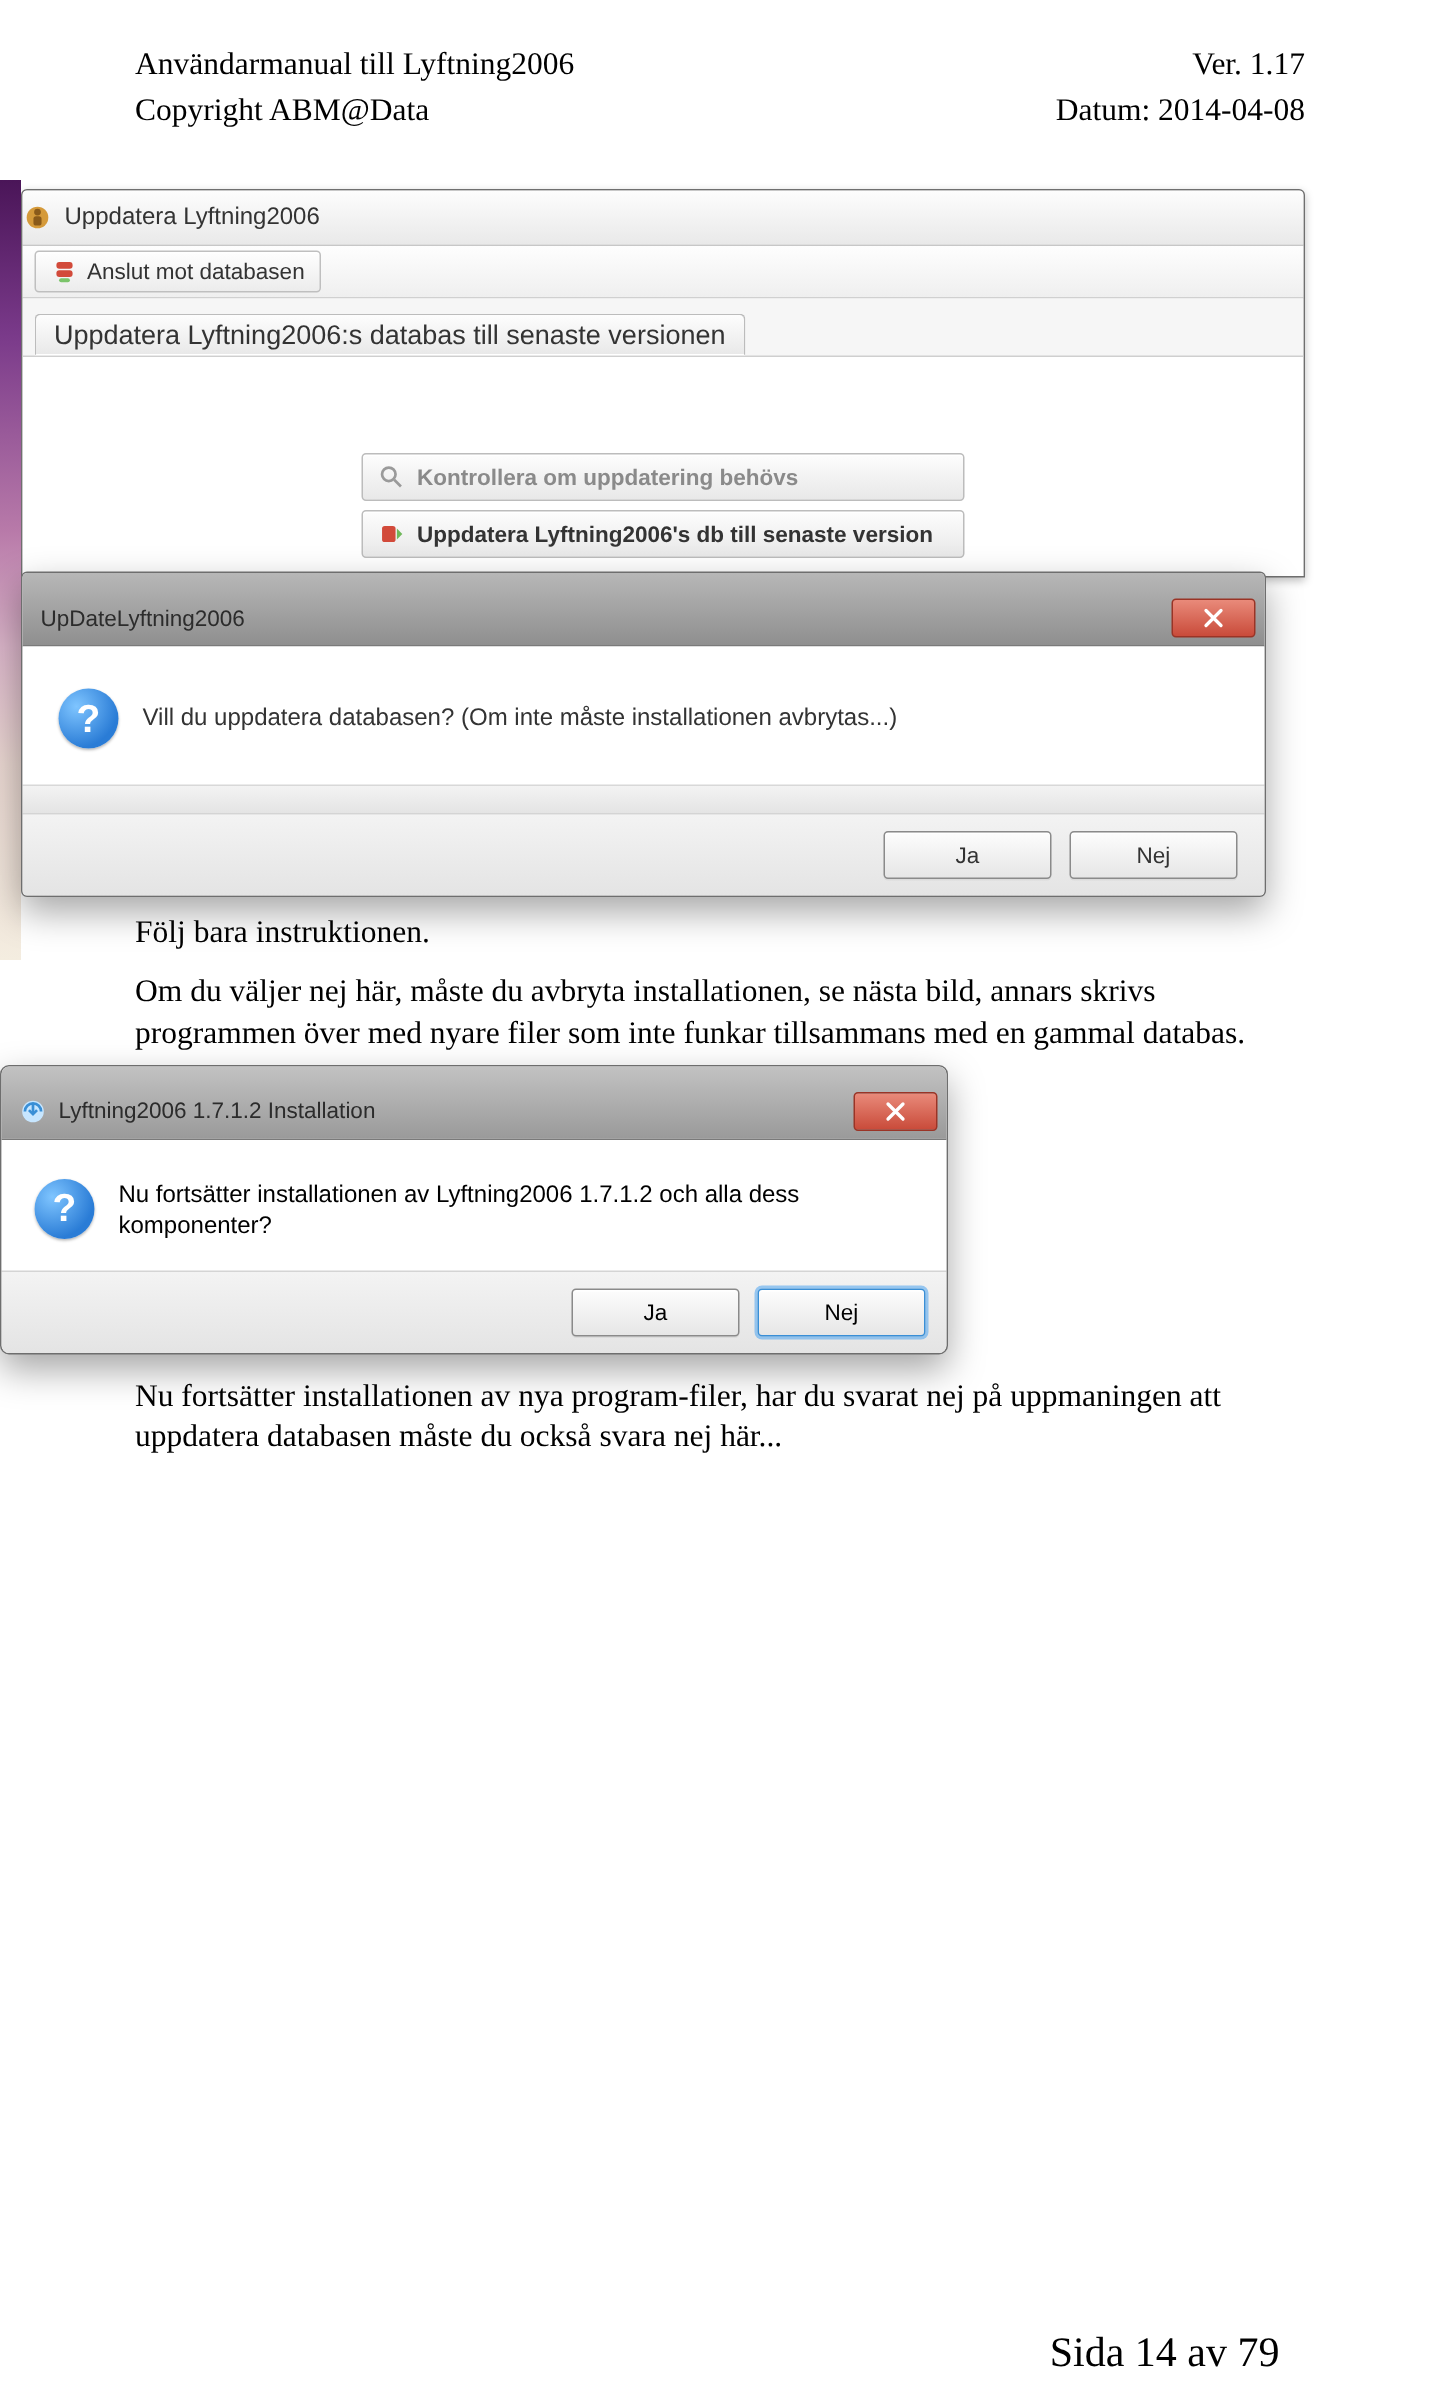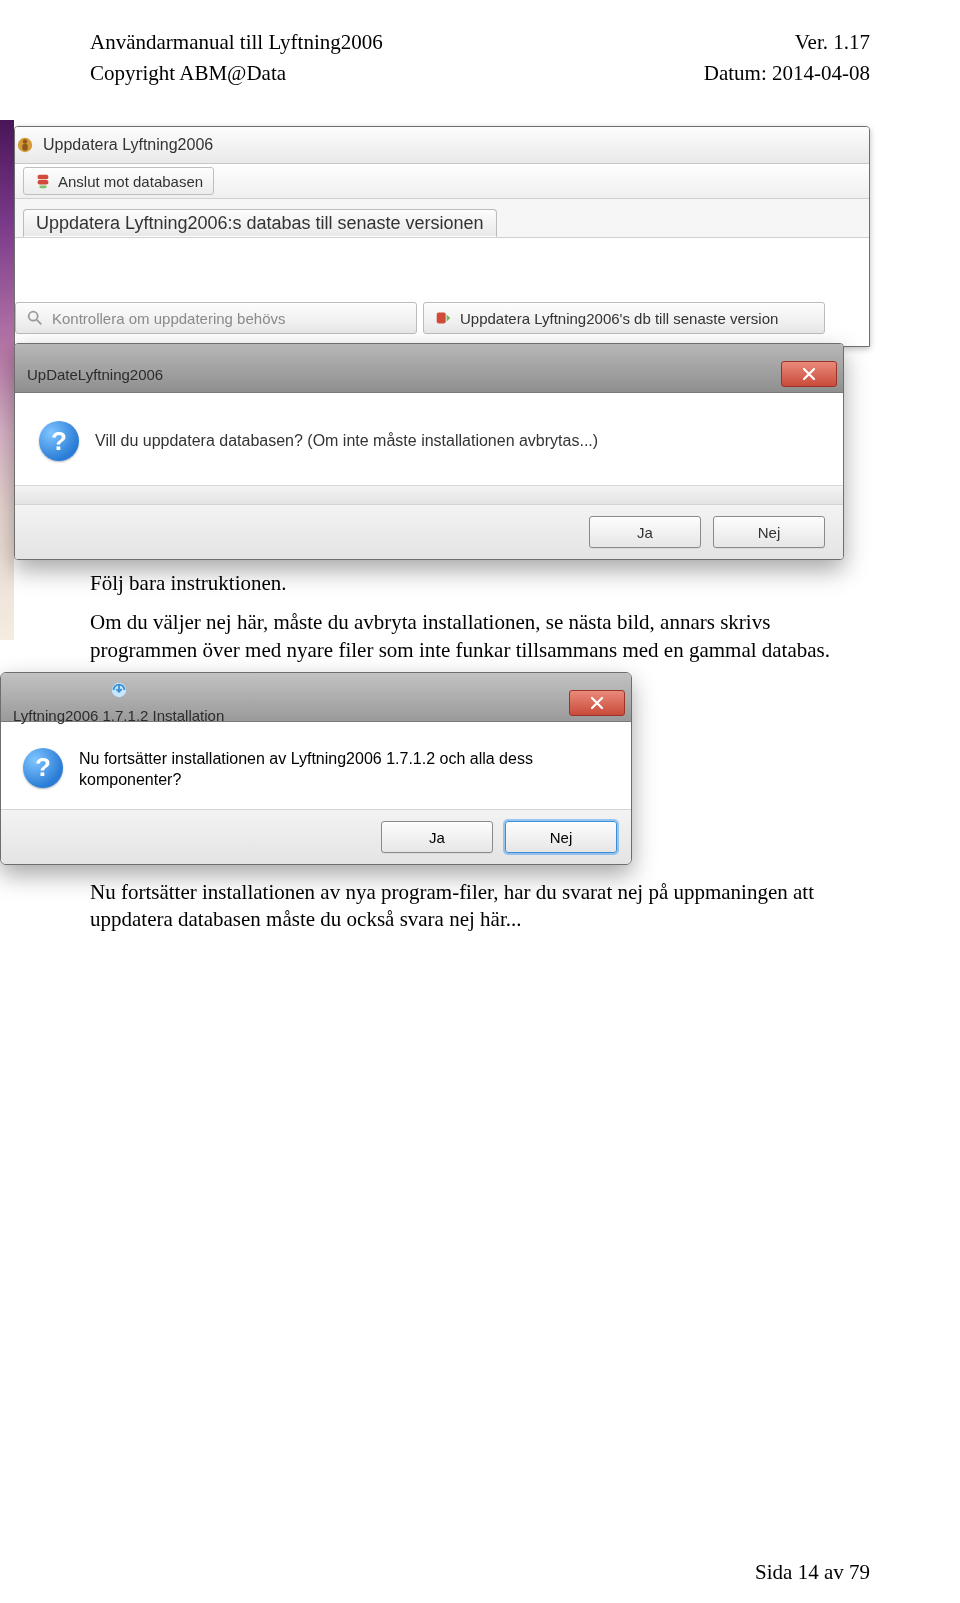--- a/index.html
+++ b/index.html
@@ -25,23 +25,23 @@
   }
   .header-row2 {
     display: flex;
     justify-content: space-between;
     font-family: "Times New Roman", serif;
     font-size: 21px;
   }
   .footer {
     position: absolute;
     bottom: 18px;
-    right: 90px;
-    font-family: "Times New Roman", serif;
-    font-size: 21px;
+    right: 107px;
+    font-family: "Times New Roman", serif;
+    font-size: 28px;
   }
   .body-text {
     font-family: "Times New Roman", serif;
     font-size: 21px;
     line-height: 1.3;
     margin: 10px 0 12px 0;
   }
   .body-text2 {
     font-family: "Times New Roman", serif;
     font-size: 21px;
@@ -129,25 +129,26 @@
     border-bottom: 1px solid #fff;
     border-radius: 4px 4px 0 0;
     margin-right: 4px;
   }
   .client-pad {
     height: 60px;
     background: #fff;
   }
   .btn-row {
     display: flex;
-    flex-direction: row;
+    flex-direction: column;
     align-items: center;
     gap: 6px;
     padding: 4px 0 12px 0;
     background: #fff;
+    font-weight: bold;
   }
   .winbtn {
     width: 380px;
     height: 30px;
     display: inline-flex;
     align-items: center;
     gap: 8px;
     padding: 0 10px;
     font-size: 15px;
     border: 1px solid #bcbcbc;
@@ -335,21 +336,21 @@
       </div>
     </div>
   </div>
 
   <p class="body-text">Följ bara instruktionen.</p>
   <p class="body-text" style="margin-top:0">Om du väljer nej här, måste du avbryta installationen, se nästa bild, annars skrivs programmen över med nyare filer som inte funkar tillsammans med en gammal databas.</p>
 
   <div class="shot2" style="margin-left:-90px;">
     <div class="dialog">
       <div class="dtitle">
-        <span style="display:inline-flex;align-items:center;gap:8px;flex-direction:column;">
+        <span style="display:inline-flex;align-items:center;gap:8px;">
           <svg class="smicon" viewBox="0 0 20 20">
               <circle cx="10" cy="10" r="8" fill="#c7e6ff"></circle>
               <path d="M4 10 A6 6 0 0 1 16 10" fill="none" stroke="#3a8fd6" stroke-width="2"></path>
               <path d="M10 4 L10 11" stroke="#3a8fd6" stroke-width="2"></path>
               <path d="M7 9 L10 12 L13 9" fill="none" stroke="#3a8fd6" stroke-width="2"></path>
             </svg>
           <span>Lyftning2006 1.7.1.2 Installation</span>
         </span>
         <span class="xbtn">
           <svg width="14" height="14" viewBox="0 0 14 14">

